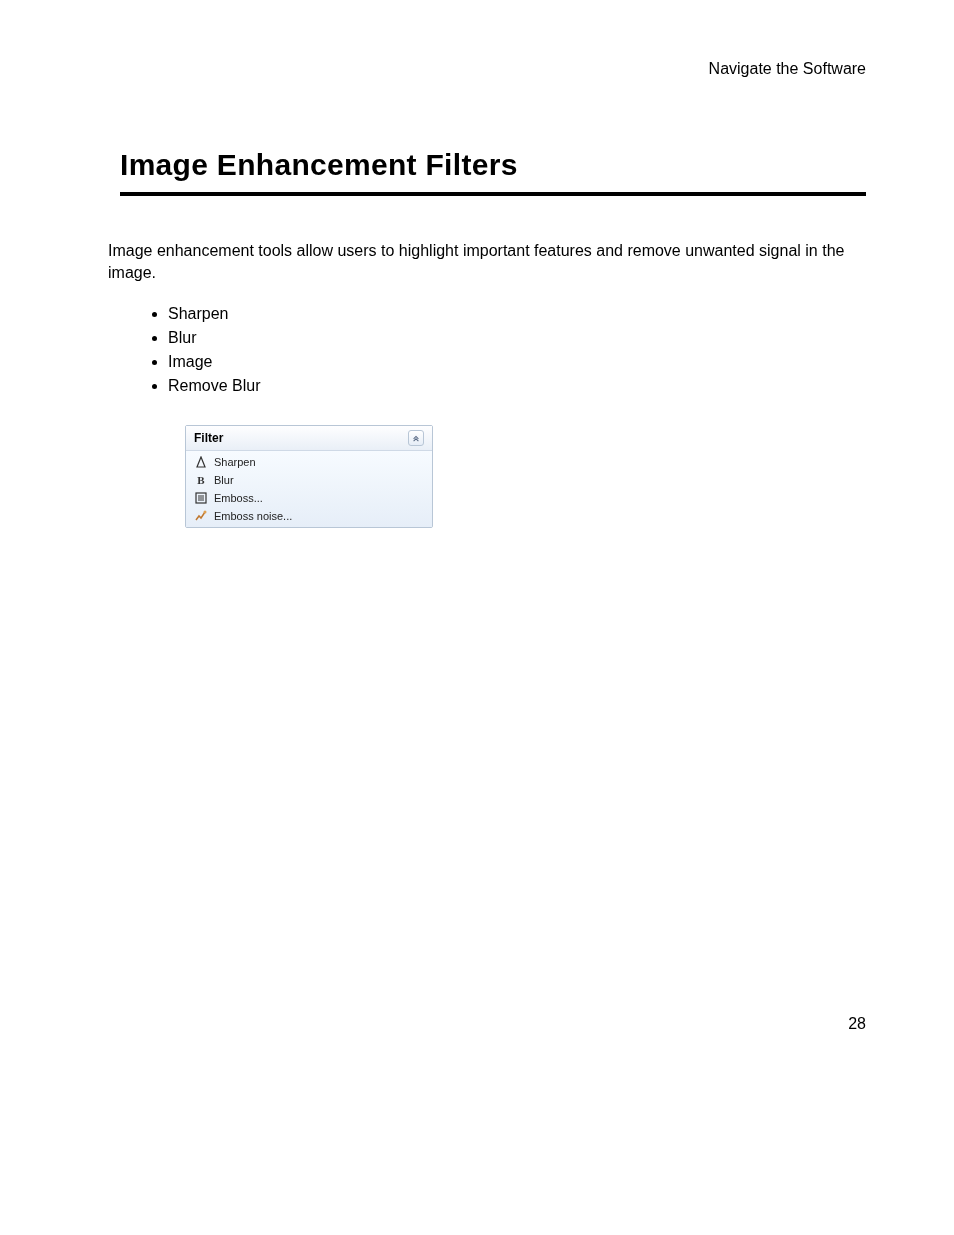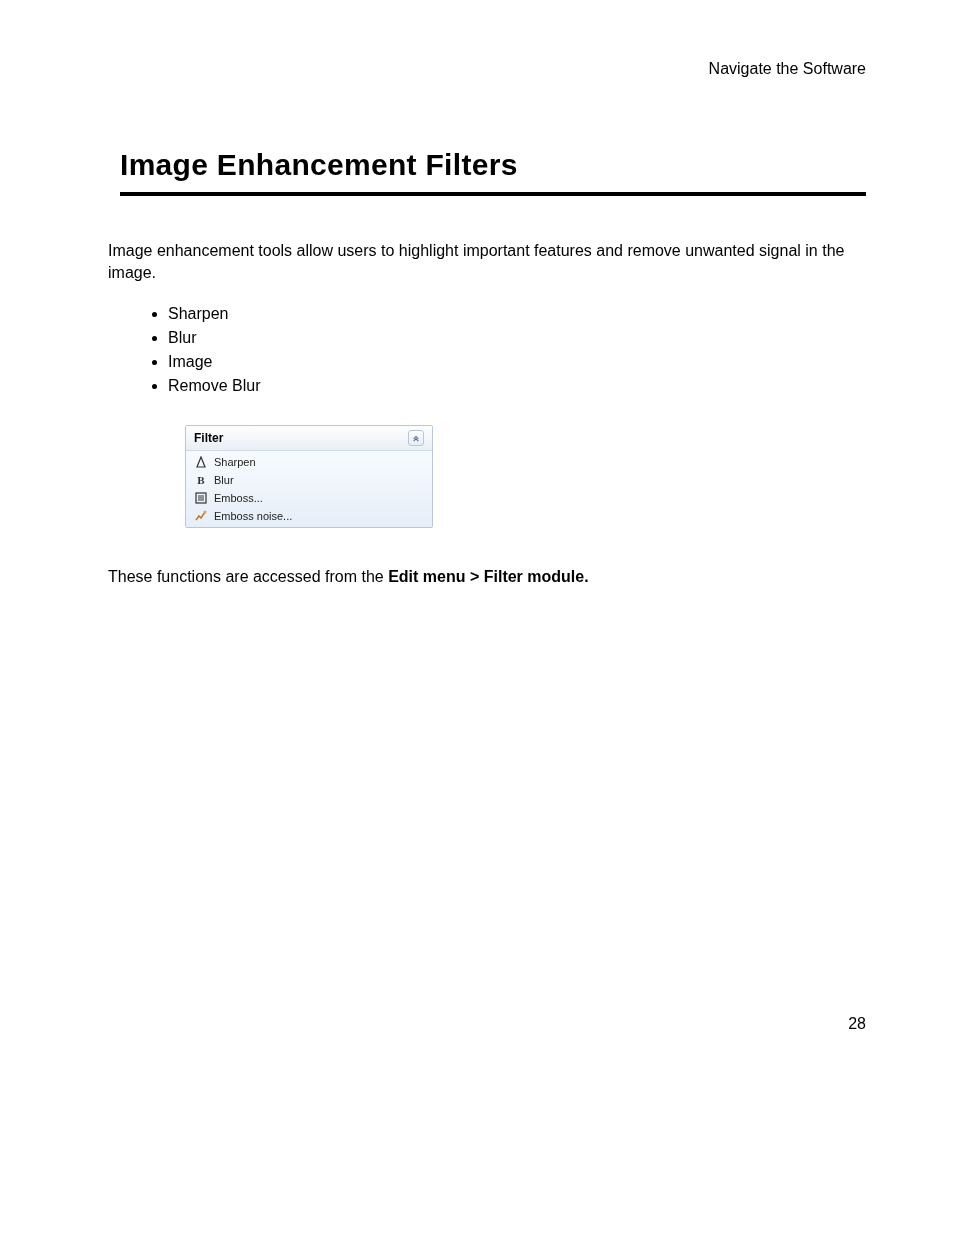--- a/index.html
+++ b/index.html
@@ -40,21 +40,21 @@
     margin: 6px 0 30px 60px;
     padding: 0;
   }
   .bullets li {
     font-size: 16px;
     margin: 6px 0;
     list-style: disc;
   }
   .panel-wrap {
     margin-left: 40px;
-    margin-bottom: 40px;
+    margin-bottom: 32px;
     padding-left: 37px;
   }
   .panel {
     width: 246px;
     border: 1px solid #b8c6d6;
     border-radius: 2px;
     font-size: 11px;
     box-shadow: 0 0 0 1px rgba(200,215,230,.3) inset;
     background: #fff;
   }
@@ -171,19 +171,16 @@
                 <path d="M1 10 L4 6 L6 8 L10 2" fill="none" stroke="#c07830" stroke-width="1.5"></path>
                 <circle cx="10" cy="2" r="1.5" fill="#e0a050"></circle>
               </svg>
           </span>
           <span>Emboss noise...</span>
         </div>
       </div>
     </div>
   </div>
 
-  <div class="footer-line">
-    <span>These functions are accessed from the </span><span class="bold">Edit menu &gt; Filter module.</span>
-  </div>
 
   <div class="page-number">28</div>
 
 </div>
 
 </body></html>

